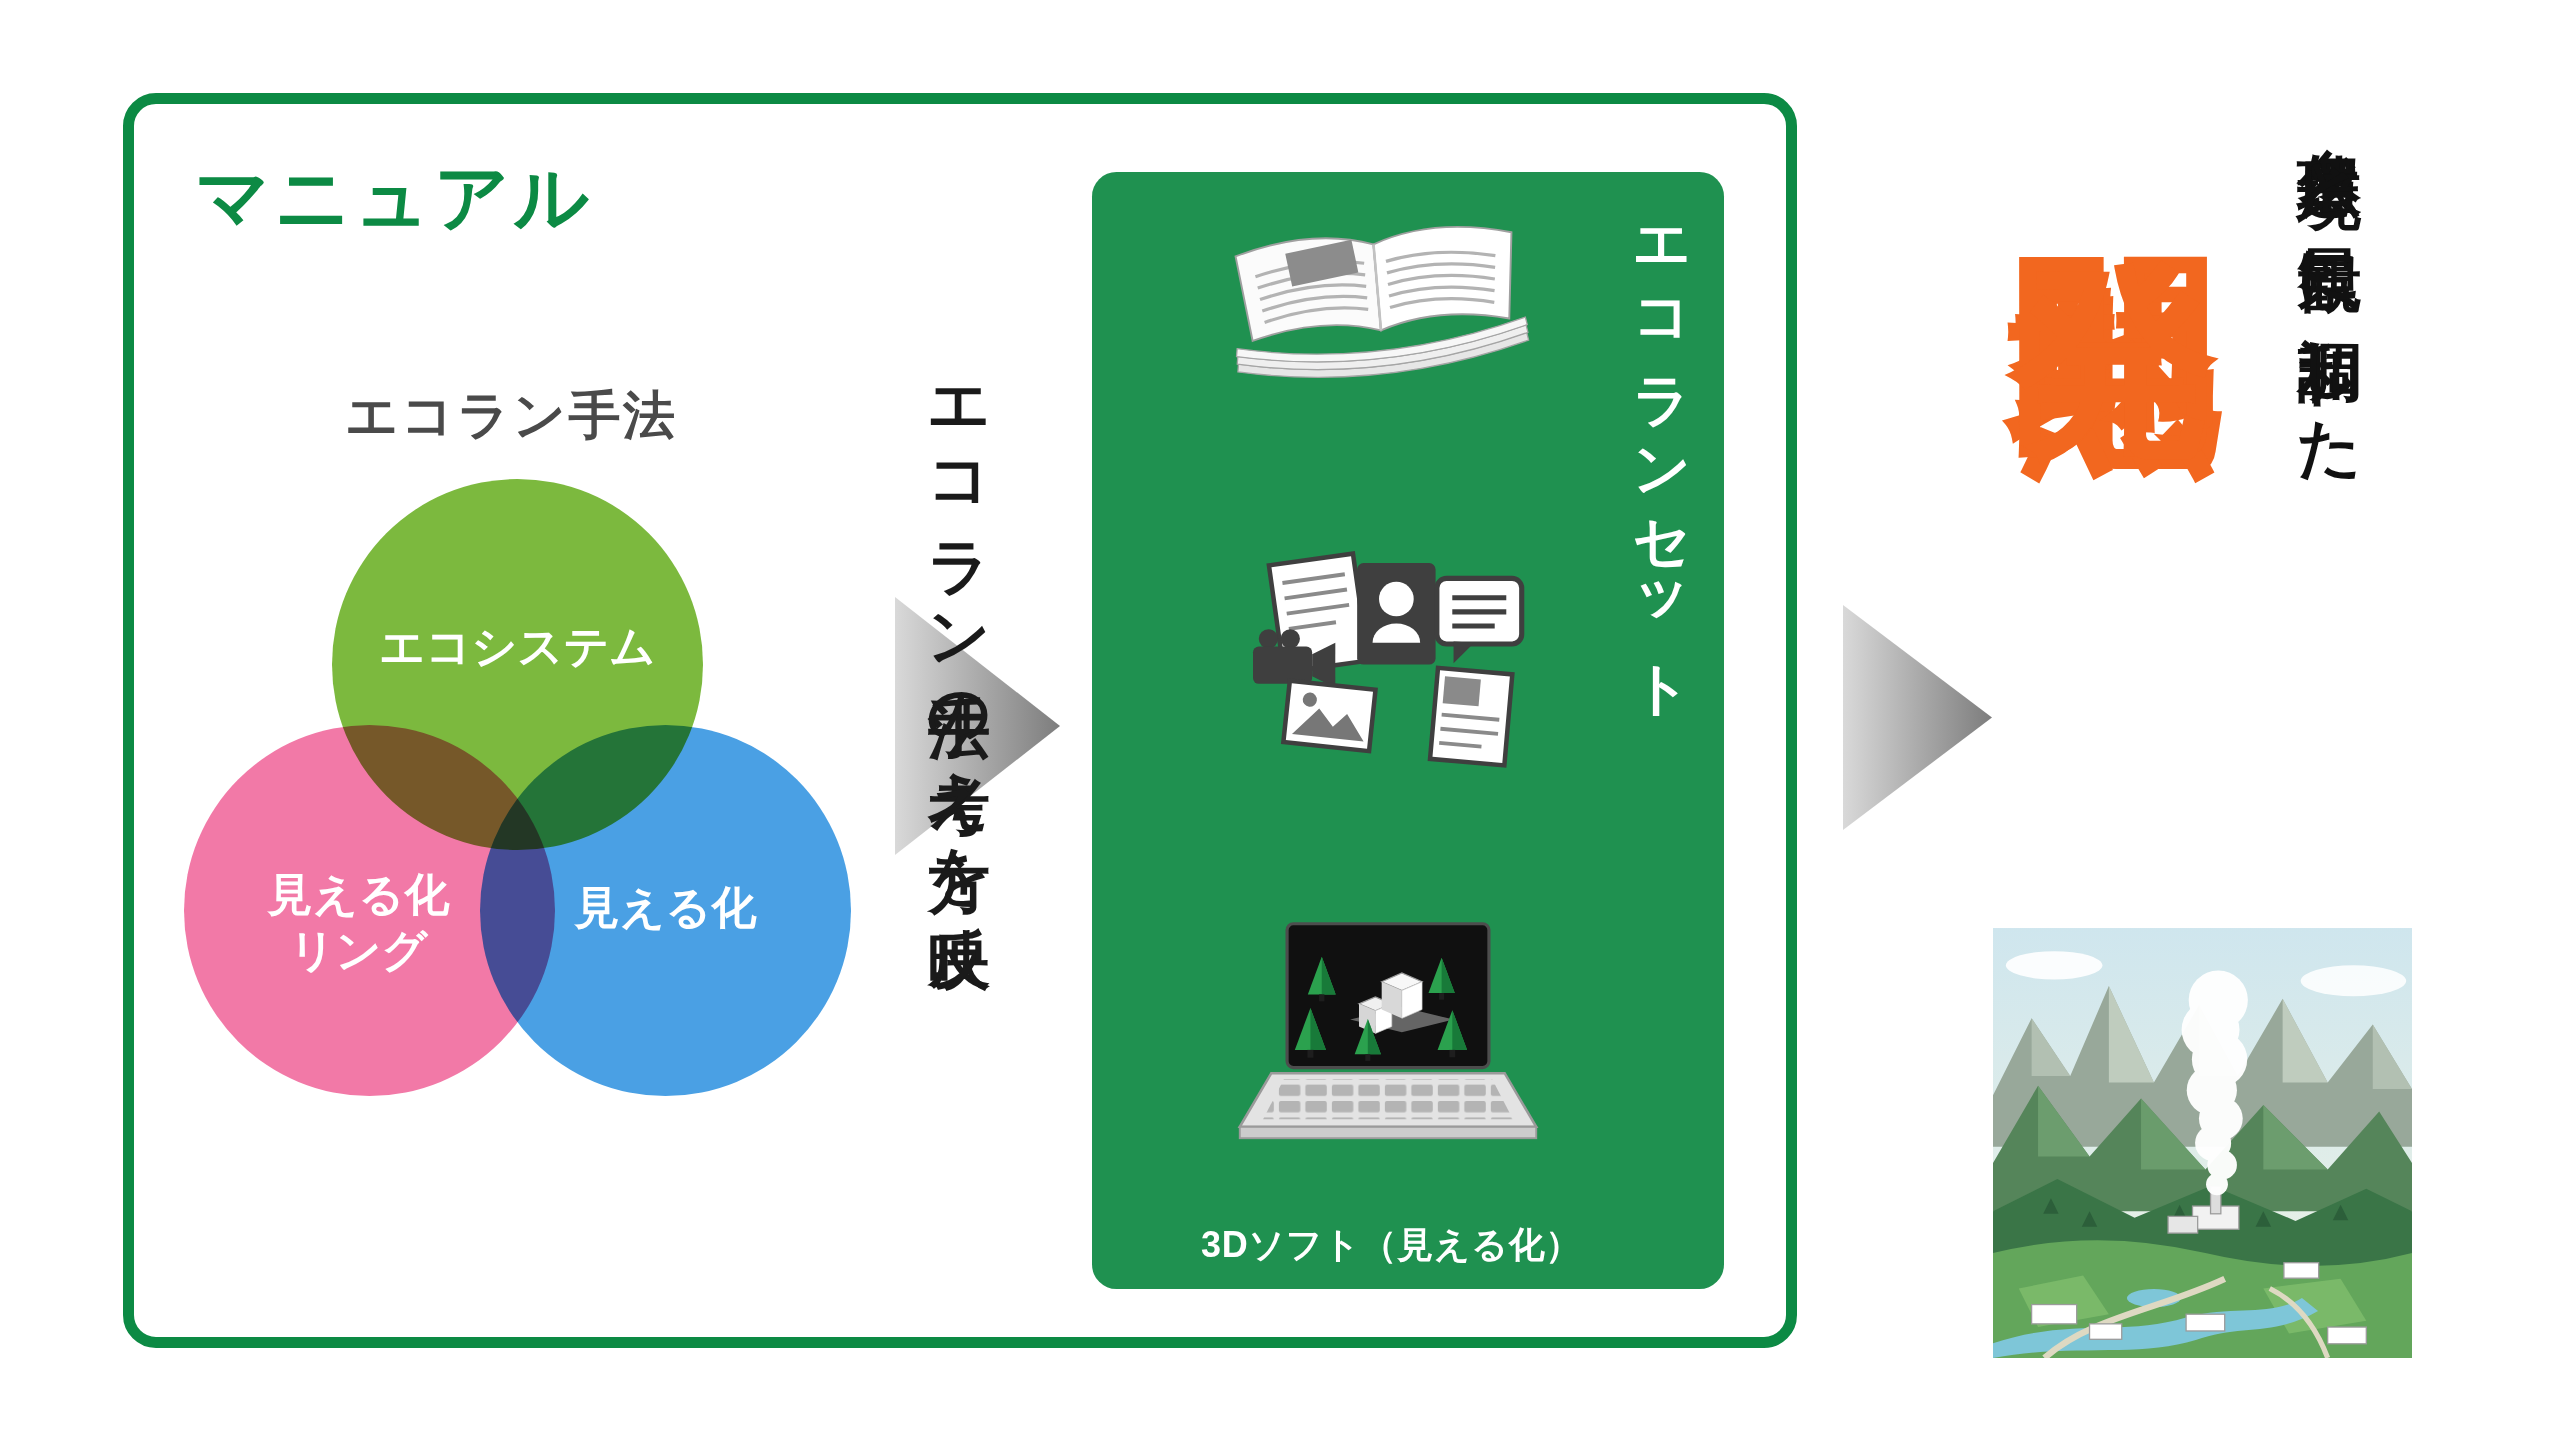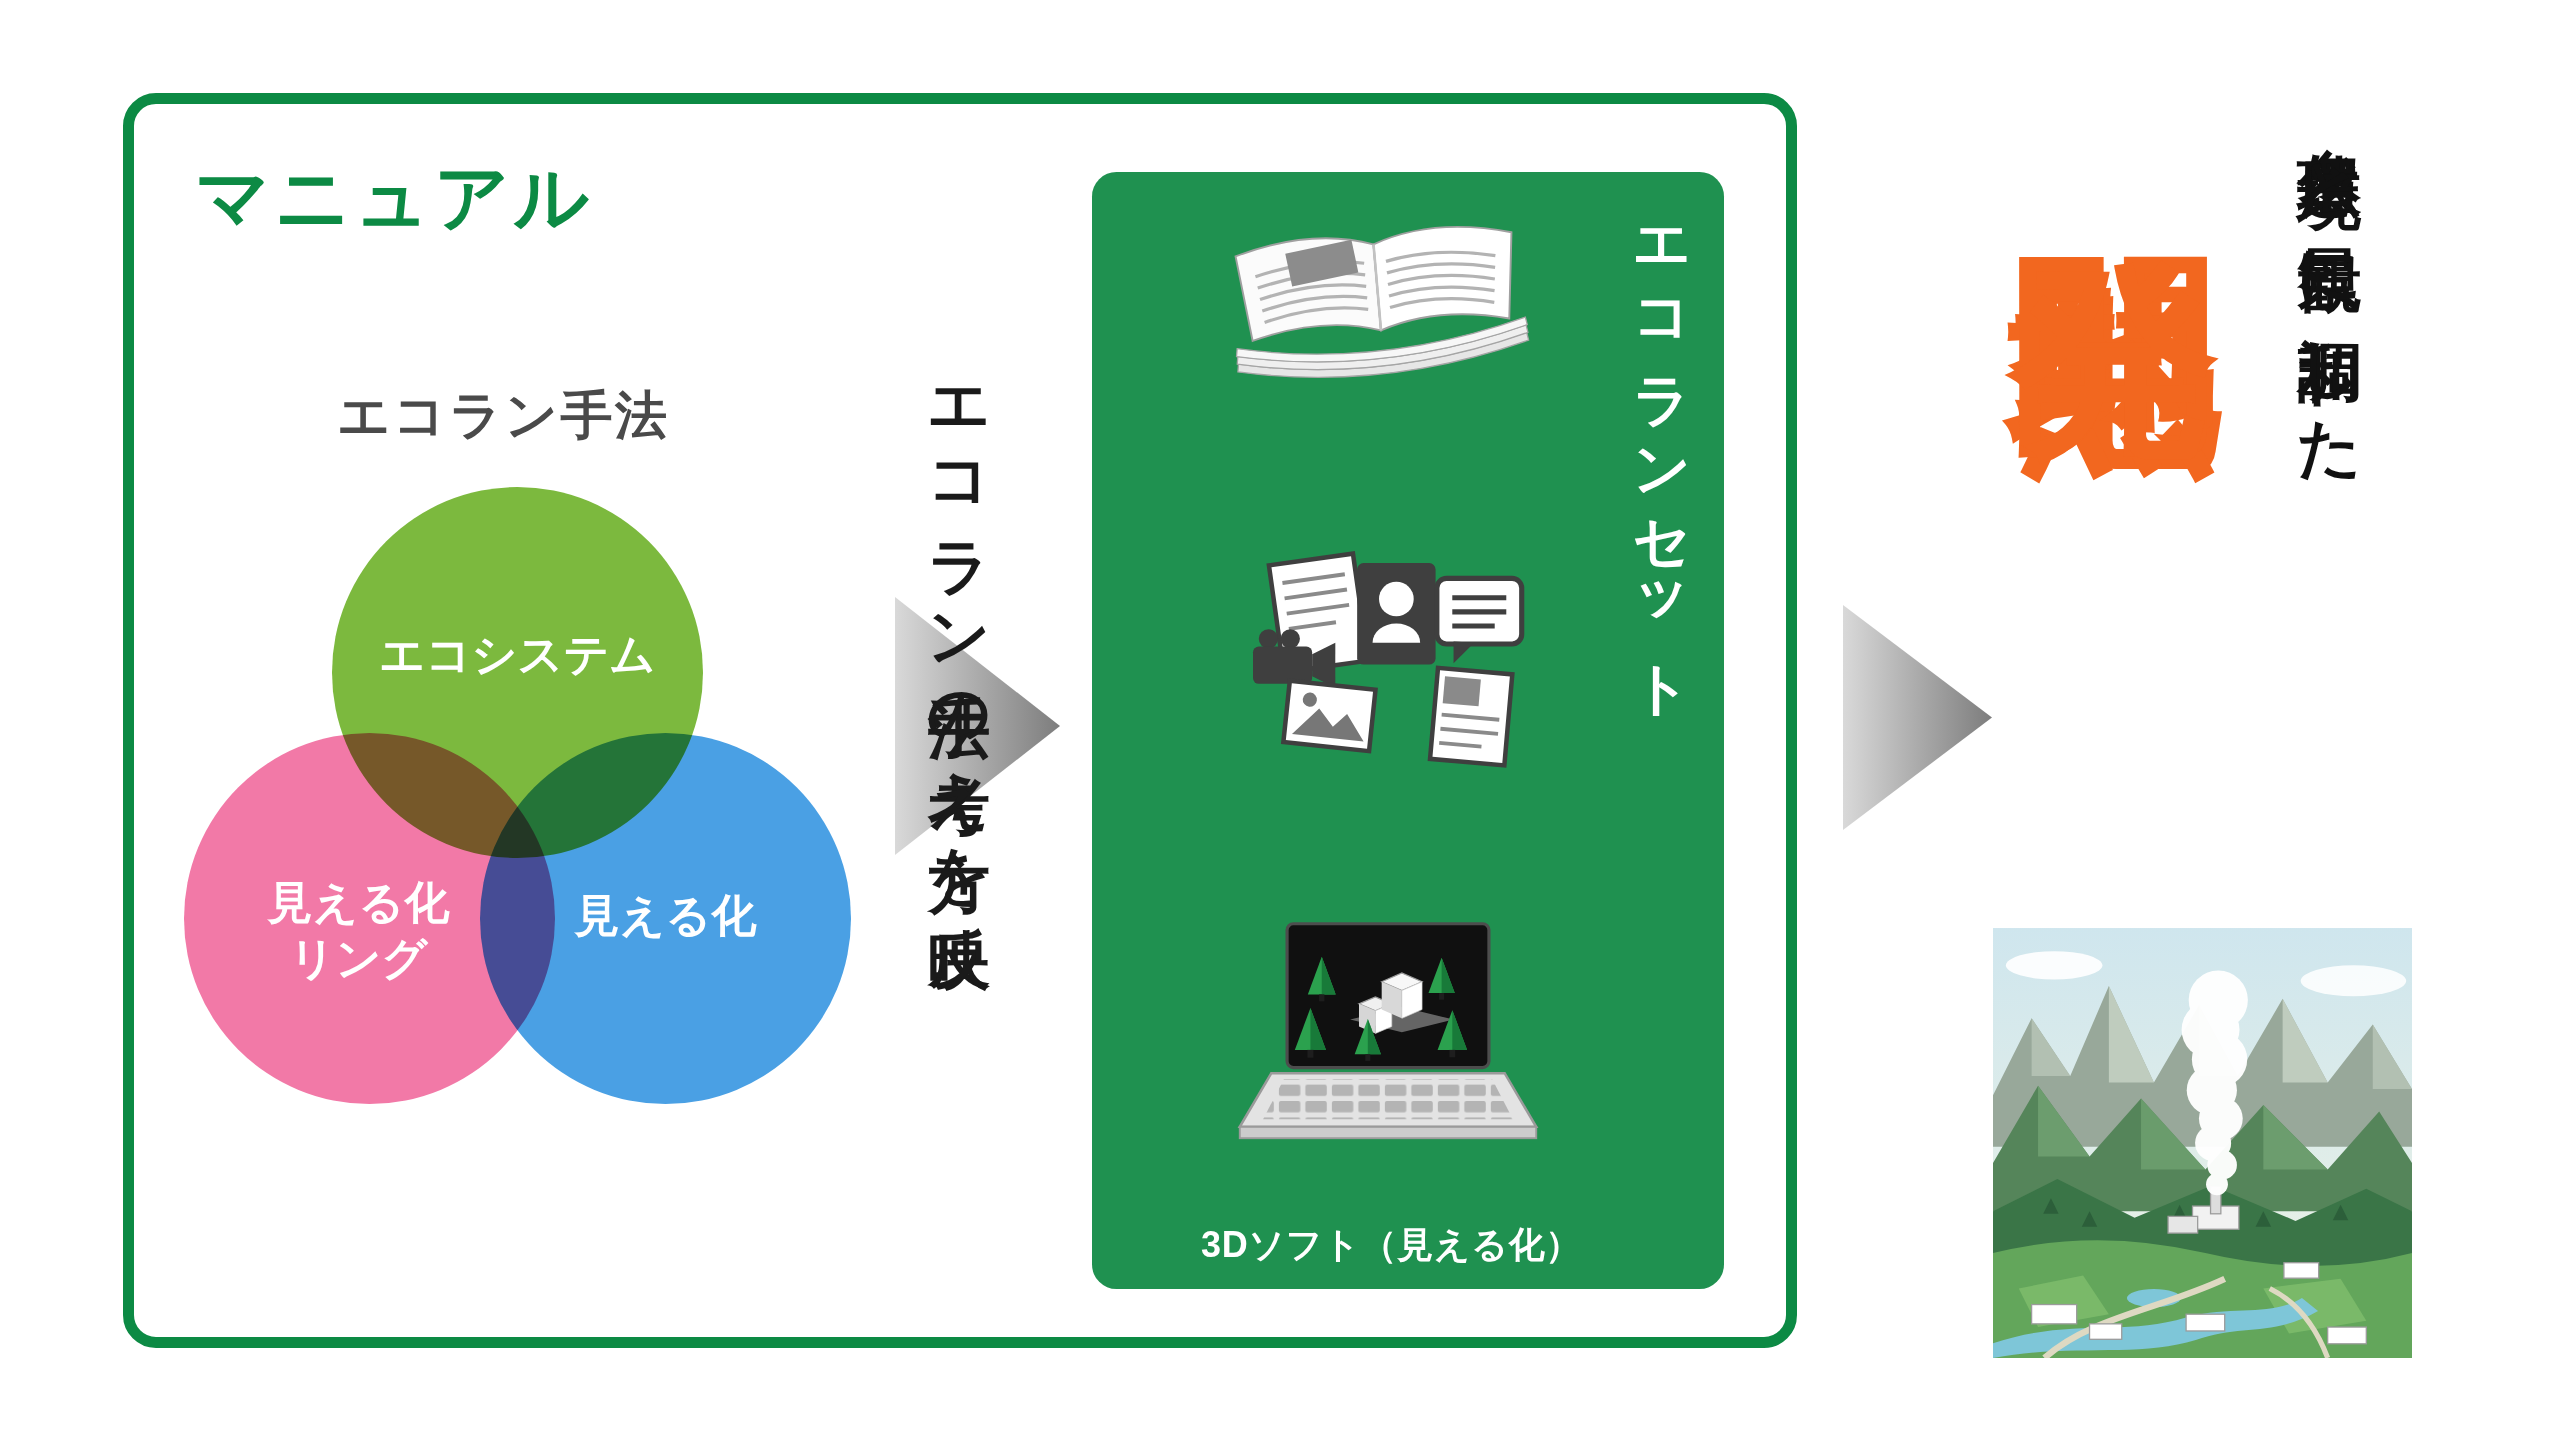--- a/index.html
+++ b/index.html
@@ -14,24 +14,24 @@
     position:absolute; left:123px; top:93px; width:1674px; height:1255px;
     border:11.6px solid var(--brand-green,#0c8a44); border-radius:33px; background:#fff;
   }
   .box-title {
     position:absolute; left:61px; top:45px;
     font-size:74px; font-weight:800; color:var(--brand-green,#0c8a44); letter-spacing:3.9px;
   }
 
   
   .venn-heading {
-    position:absolute; left:112px; top:277px; width:515px; text-align:center;
+    position:absolute; left:120px; top:277px; width:515px; text-align:center;
     font-size:52px; font-weight:700; color:#4a4a4a; letter-spacing:2.6px;
   }
-  .venn { position:absolute; left:0; top:8px; width:901px; height:1048px; isolation:isolate; }
+  .venn { position:absolute; left:0; top:0; width:901px; height:1048px; isolation:isolate; }
   .venn-circle { position:absolute; width:371px; height:371px; border-radius:50%; mix-blend-mode:multiply; }
   .c-green { left:198px; top:375px;  background:var(--venn-green,#7cb93e); }
   .c-pink  { left:50px;  top:621px;  background:var(--venn-pink,#f279a7); }
   .c-blue  { left:346px; top:621px;  background:var(--venn-blue,#4aa0e4); }
   .venn-label {
     position:absolute; width:371px; text-align:center; color:#ffffff;
     font-size:45px; font-weight:800; line-height:1.25; z-index:3;
   }
   .l-green { left:198px; top:515px; }
   .l-pink  { left:39px;  top:763px; white-space:pre-line; }

